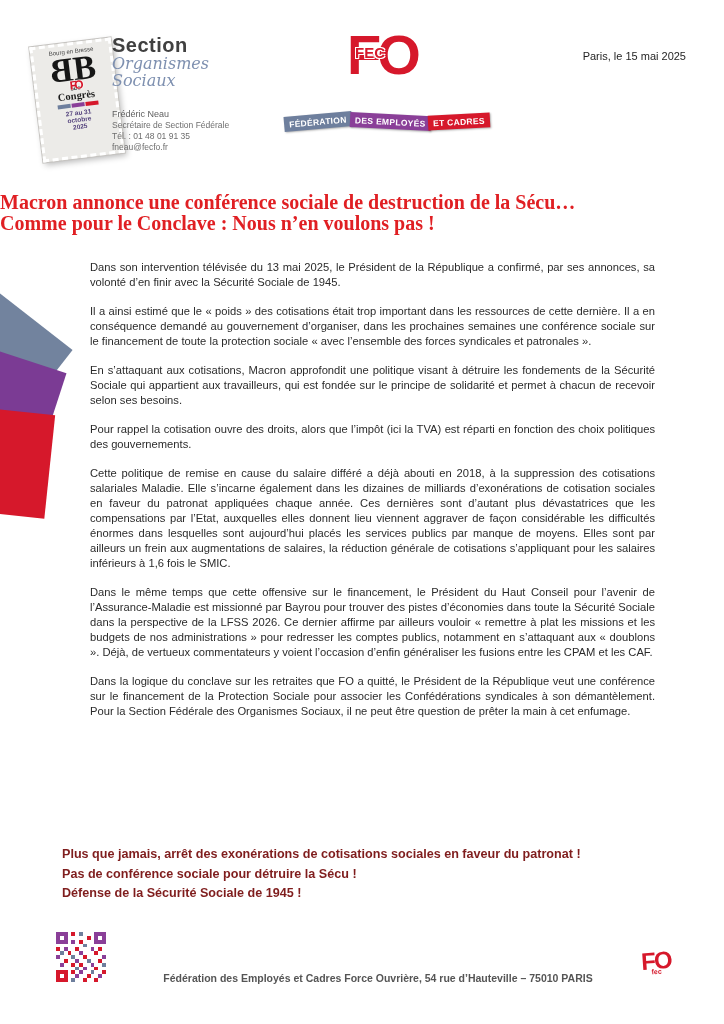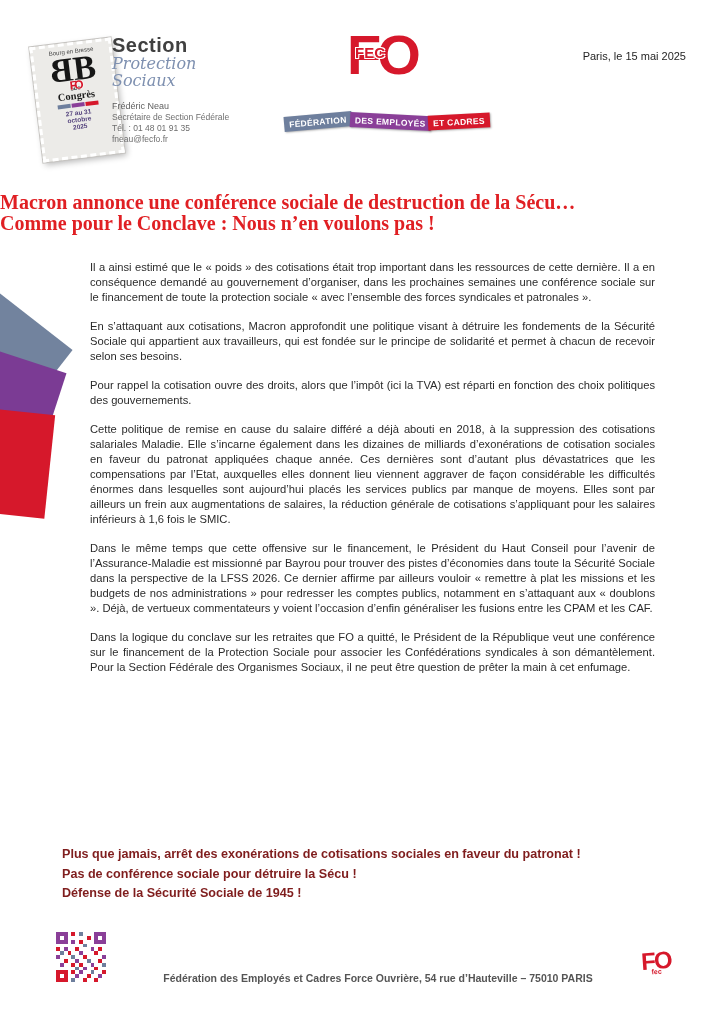--- a/index.html
+++ b/index.html
@@ -30,21 +30,21 @@
   .stamp-ribbons { display:flex; gap:1px; margin:2px 0; }
   .stamp-ribbons i { display:block; width:13px; height:3.5px; }
   .stamp-dates { font-size:6.5px; color:#55447e; line-height:7px; font-weight:bold; }
 
   
   .section-block { position:absolute; left:112px; top:36px; width:175px; }
   .section-title { font-weight:900; font-size:20px; letter-spacing:.5px; color:#404040;
     line-height:19px; }
   .section-sub { font-family:"DejaVu Serif", serif; font-style:italic; font-size:16px;
     color:#7e90b0; line-height:17px; }
-  .section-contact { margin-top:12px; font-size:8.5px; color:#6e6e6e; line-height:11px; }
+  .section-contact { margin-top:20px; font-size:8.5px; color:#6e6e6e; line-height:11px; }
   .section-contact .name { font-size:9px; color:#5f5f5f; }
 
   
   .fecfo { position:absolute; left:292px; top:26px; width:180px; height:120px; text-align:center; }
   .fo-big { position:relative; display:inline-block; font-weight:900; font-size:56px;
     line-height:58px; color:#d6182b; letter-spacing:-4px; font-family:"Liberation Sans", sans-serif; }
   .fo-fec { position:absolute; left:8px; bottom:2px; font-size:15px; font-weight:900;
     letter-spacing:0; color:#d6182b; text-shadow:-1px -1px 0 #fff, 1px -1px 0 #fff, -1px 1px 0 #fff, 1px 1px 0 #fff; }
   .ribbons { position:absolute; left:-10px; top:84px; width:210px; text-align:center; }
   .ribbon { display:inline-block; color:#fff; font-weight:bold; font-size:8.5px;
@@ -107,21 +107,21 @@
     </div>
     <div class="stamp-dates">
       <div>27 au 31</div>
       <div>octobre</div>
       <div>2025</div>
     </div>
   </div>
 
   <div class="section-block">
     <div class="section-title">Section</div>
-    <div class="section-sub">Protection</div>
+    <div class="section-sub">Organismes</div>
     <div class="section-sub">Sociaux</div>
     <div class="section-contact">
       <div class="name">Frédéric Neau</div>
       <div>Secrétaire de Section Fédérale</div>
       <div>Tél. : 01 48 01 91 35</div>
       <div>fneau@fecfo.fr</div>
     </div>
   </div>
 
   <div class="fecfo">
@@ -136,20 +136,21 @@
   <div class="doc-title">
     <div>Macron annonce une conférence sociale de destruction de la Sécu…</div>
     <div>Comme pour le Conclave : Nous n’en voulons pas !</div>
   </div>
 
   <div class="deco blue"></div>
   <div class="deco purple"></div>
   <div class="deco red"></div>
 
   <div class="body-text">
+    <p>Dans son intervention télévisée du 13 mai 2025, le Président de la République a confirmé, par ses annonces, sa volonté d’en finir avec la Sécurité Sociale de 1945.</p>
     <p>Il a ainsi estimé que le « poids » des cotisations était trop important dans les ressources de cette dernière.  Il a en conséquence demandé au gouvernement d’organiser, dans les prochaines semaines une conférence sociale sur le financement de toute la protection sociale « avec l’ensemble des forces syndicales et patronales ».</p>
     <p>En s’attaquant aux cotisations, Macron approfondit une politique visant à détruire les fondements de la Sécurité Sociale qui appartient aux travailleurs, qui est fondée sur le principe de solidarité et permet à chacun de recevoir selon ses besoins.</p>
     <p>Pour rappel la cotisation ouvre des droits, alors que l’impôt (ici la TVA) est réparti en fonction des choix politiques des gouvernements.</p>
     <p>Cette politique de remise en cause du salaire différé a déjà abouti en 2018, à la suppression des cotisations salariales Maladie. Elle s’incarne également dans les dizaines de milliards d’exonérations de cotisation sociales en faveur du patronat appliquées chaque année. Ces dernières sont d’autant plus dévastatrices que les compensations par l’Etat, auxquelles elles donnent lieu viennent aggraver de façon considérable les difficultés énormes dans lesquelles sont aujourd’hui placés les services publics par manque de moyens. Elles sont par ailleurs un frein aux augmentations de salaires, la réduction générale de cotisations s’appliquant pour les salaires inférieurs à 1,6 fois le SMIC.</p>
     <p>Dans le même temps que cette offensive sur le financement, le Président du Haut Conseil pour l’avenir de l’Assurance-Maladie est missionné par Bayrou pour trouver des pistes d’économies dans toute la Sécurité Sociale dans la perspective de la LFSS 2026. Ce dernier affirme par ailleurs vouloir « remettre à plat les missions et les budgets de nos administrations » pour redresser les comptes publics, notamment en s’attaquant aux « doublons ». Déjà, de vertueux commentateurs y voient l’occasion d’enfin généraliser les fusions entre les CPAM et les CAF.</p>
     <p>Dans la logique du conclave sur les retraites que FO a quitté, le Président de la République veut une conférence sur le financement de la Protection Sociale pour associer les Confédérations syndicales à son démantèlement. Pour la Section Fédérale des Organismes Sociaux, il ne peut être question de prêter la main à cet enfumage.</p>
   </div>
 
   <div class="appeal">
     <div>Plus que jamais, arrêt des exonérations de cotisations sociales en faveur du patronat !</div>

